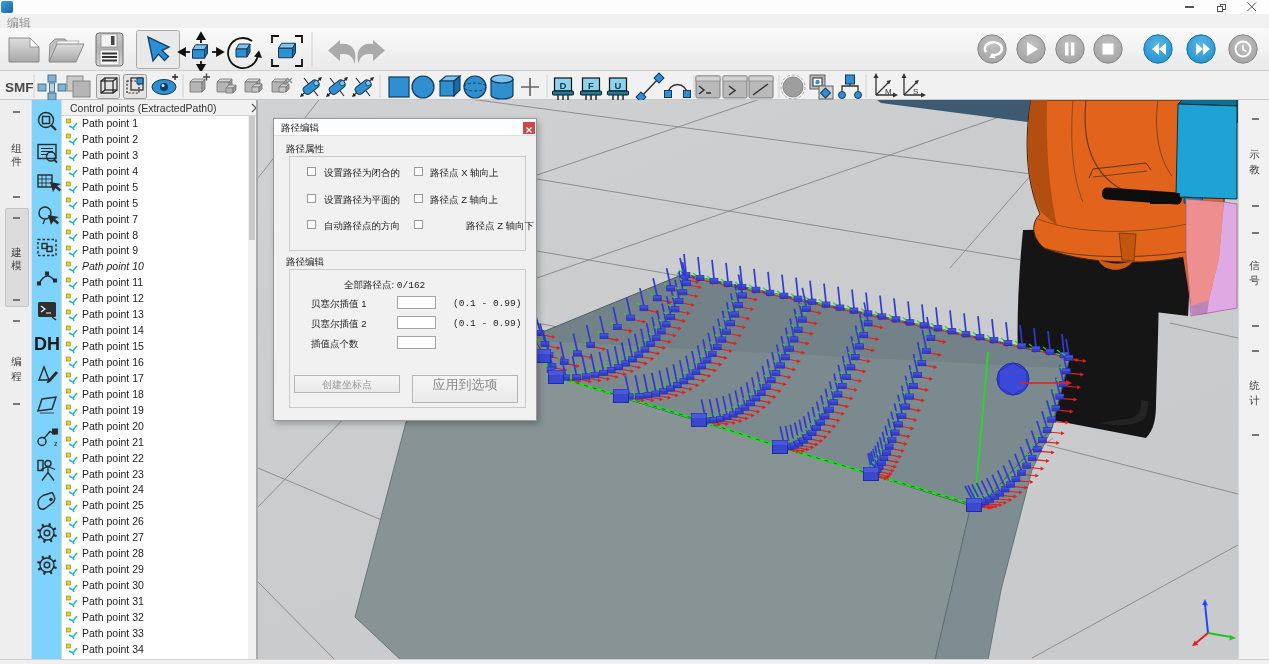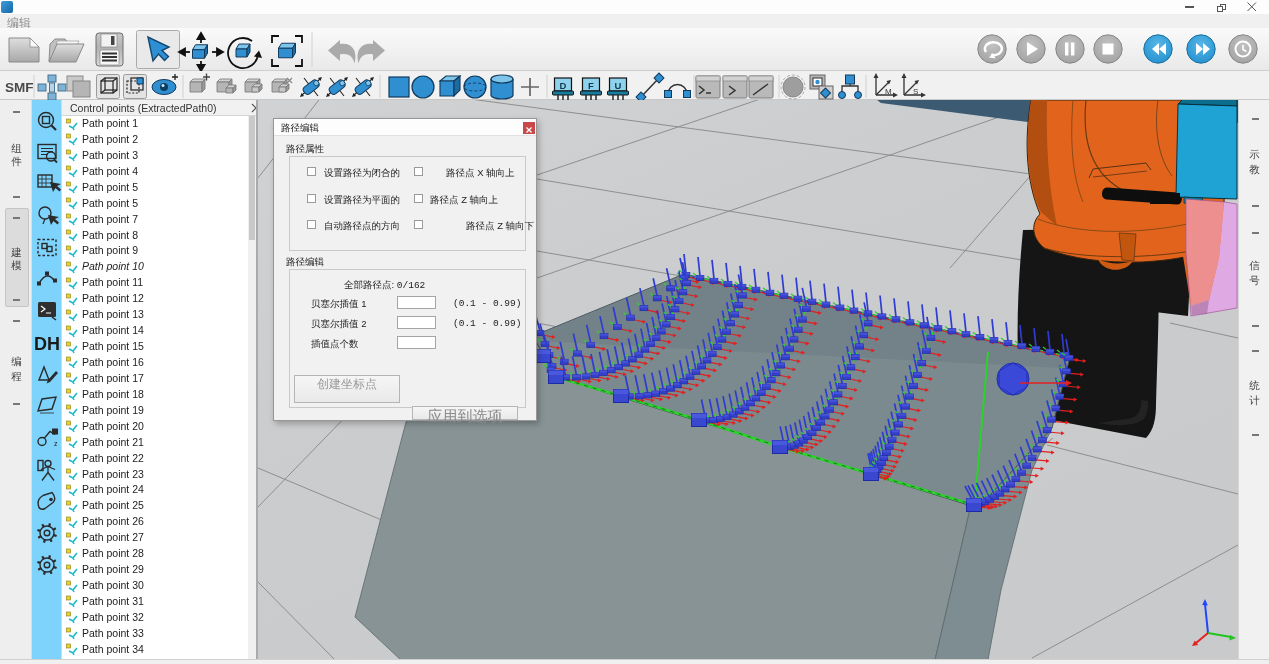--- a/index.html
+++ b/index.html
@@ -1694,34 +1694,34 @@
    <svg width="12" height="12">
           <path d="M3.5,3.5 L8.5,8.5 M8.5,3.5 L3.5,8.5" stroke="#fff" stroke-width="1.3"></path>
         </svg>
   </div>
  </div>
  <span class="abs" style="left:12px;top:24px;font-size:9.5px;color:#222;">路径属性</span>
  <div class="abs" style="left:15px;top:37px;width:237px;height:95px;border:1px solid #c9c9c9;"></div>
  <div class="abs" style="left:33px;top:48px;width:9px;height:9px;background:#fff;border:1px solid #9a9a9a;"></div>
  <span class="abs" style="left:50px;top:48px;font-size:9.5px;color:#222;">设置路径为闭合的</span>
  <div class="abs" style="left:140px;top:48px;width:9px;height:9px;background:#fff;border:1px solid #9a9a9a;"></div>
- <span class="abs" style="left:156px;top:48px;font-size:9.5px;color:#222;margin-left:16px;">路径点 X 轴向上</span>
+ <span class="abs" style="left:156px;top:48px;font-size:9.5px;color:#222;">路径点 X 轴向上</span>
  <div class="abs" style="left:33px;top:75px;width:9px;height:9px;background:#fff;border:1px solid #9a9a9a;"></div>
  <span class="abs" style="left:50px;top:75px;font-size:9.5px;color:#222;">设置路径为平面的</span>
  <div class="abs" style="left:140px;top:75px;width:9px;height:9px;background:#fff;border:1px solid #9a9a9a;"></div>
  <span class="abs" style="left:156px;top:75px;font-size:9.5px;color:#222;">路径点 Z 轴向上</span>
  <div class="abs" style="left:33px;top:101px;width:9px;height:9px;background:#fff;border:1px solid #9a9a9a;"></div>
  <span class="abs" style="left:50px;top:101px;font-size:9.5px;color:#222;">自动路径点的方向</span>
  <div class="abs" style="left:140px;top:101px;width:9px;height:9px;background:#fff;border:1px solid #9a9a9a;"></div>
  <span class="abs" style="left:156px;top:101px;font-size:9.5px;color:#222;padding-left:36px;">路径点 Z 轴向下</span>
  <span class="abs" style="left:12px;top:137px;font-size:9.5px;color:#222;">路径编辑</span>
  <div class="abs" style="left:15px;top:150px;width:237px;height:139px;border:1px solid #c9c9c9;"></div>
  <span class="abs" style="left:70px;top:160px;font-size:9.5px;color:#222;">全部路径点: <span style="font-family:'Liberation Mono',monospace;">0/162</span></span>
  <span class="abs" style="left:37px;top:179px;font-size:9.5px;color:#222;">贝塞尔插值 1</span>
  <div class="abs" style="left:123px;top:177px;width:39px;height:13px;background:#fff;border:1px solid #a5a5a5;"></div>
  <span class="abs" style="left:179px;top:179px;font-size:9.5px;color:#222;font-family:'Liberation Mono',monospace;">(0.1 - 0.99)</span>
  <span class="abs" style="left:37px;top:199px;font-size:9.5px;color:#222;">贝塞尔插值 2</span>
  <div class="abs" style="left:123px;top:197px;width:39px;height:13px;background:#fff;border:1px solid #a5a5a5;"></div>
  <span class="abs" style="left:179px;top:199px;font-size:9.5px;color:#222;font-family:'Liberation Mono',monospace;">(0.1 - 0.99)</span>
  <span class="abs" style="left:37px;top:219px;font-size:9.5px;color:#222;">插值点个数</span>
  <div class="abs" style="left:123px;top:217px;width:39px;height:13px;background:#fff;border:1px solid #a5a5a5;"></div>
- <div class="abs" style="left:20px;top:256px;width:106px;height:28px;background:linear-gradient(#f6f6f6,#e9e9e9);border:1px solid #b5b5b5;text-align:center;font-size:12px;color:#9a9a9a;line-height:17px;">创建坐标点</div>
- <div class="abs" style="left:138px;top:256px;width:106px;height:14px;background:linear-gradient(#f6f6f6,#e9e9e9);border:1px solid #b5b5b5;text-align:center;font-size:15px;color:#8a8a8a;line-height:17px;margin-top:31px;">应用到选项</div>
+ <div class="abs" style="left:20px;top:256px;width:106px;height:18px;background:linear-gradient(#f6f6f6,#e9e9e9);border:1px solid #b5b5b5;text-align:center;font-size:10px;color:#9a9a9a;line-height:17px;">创建坐标点</div>
+ <div class="abs" style="left:138px;top:256px;width:106px;height:28px;background:linear-gradient(#f6f6f6,#e9e9e9);border:1px solid #b5b5b5;text-align:center;font-size:13px;color:#8a8a8a;line-height:17px;">应用到选项</div>
 </div>
 </body></html>

